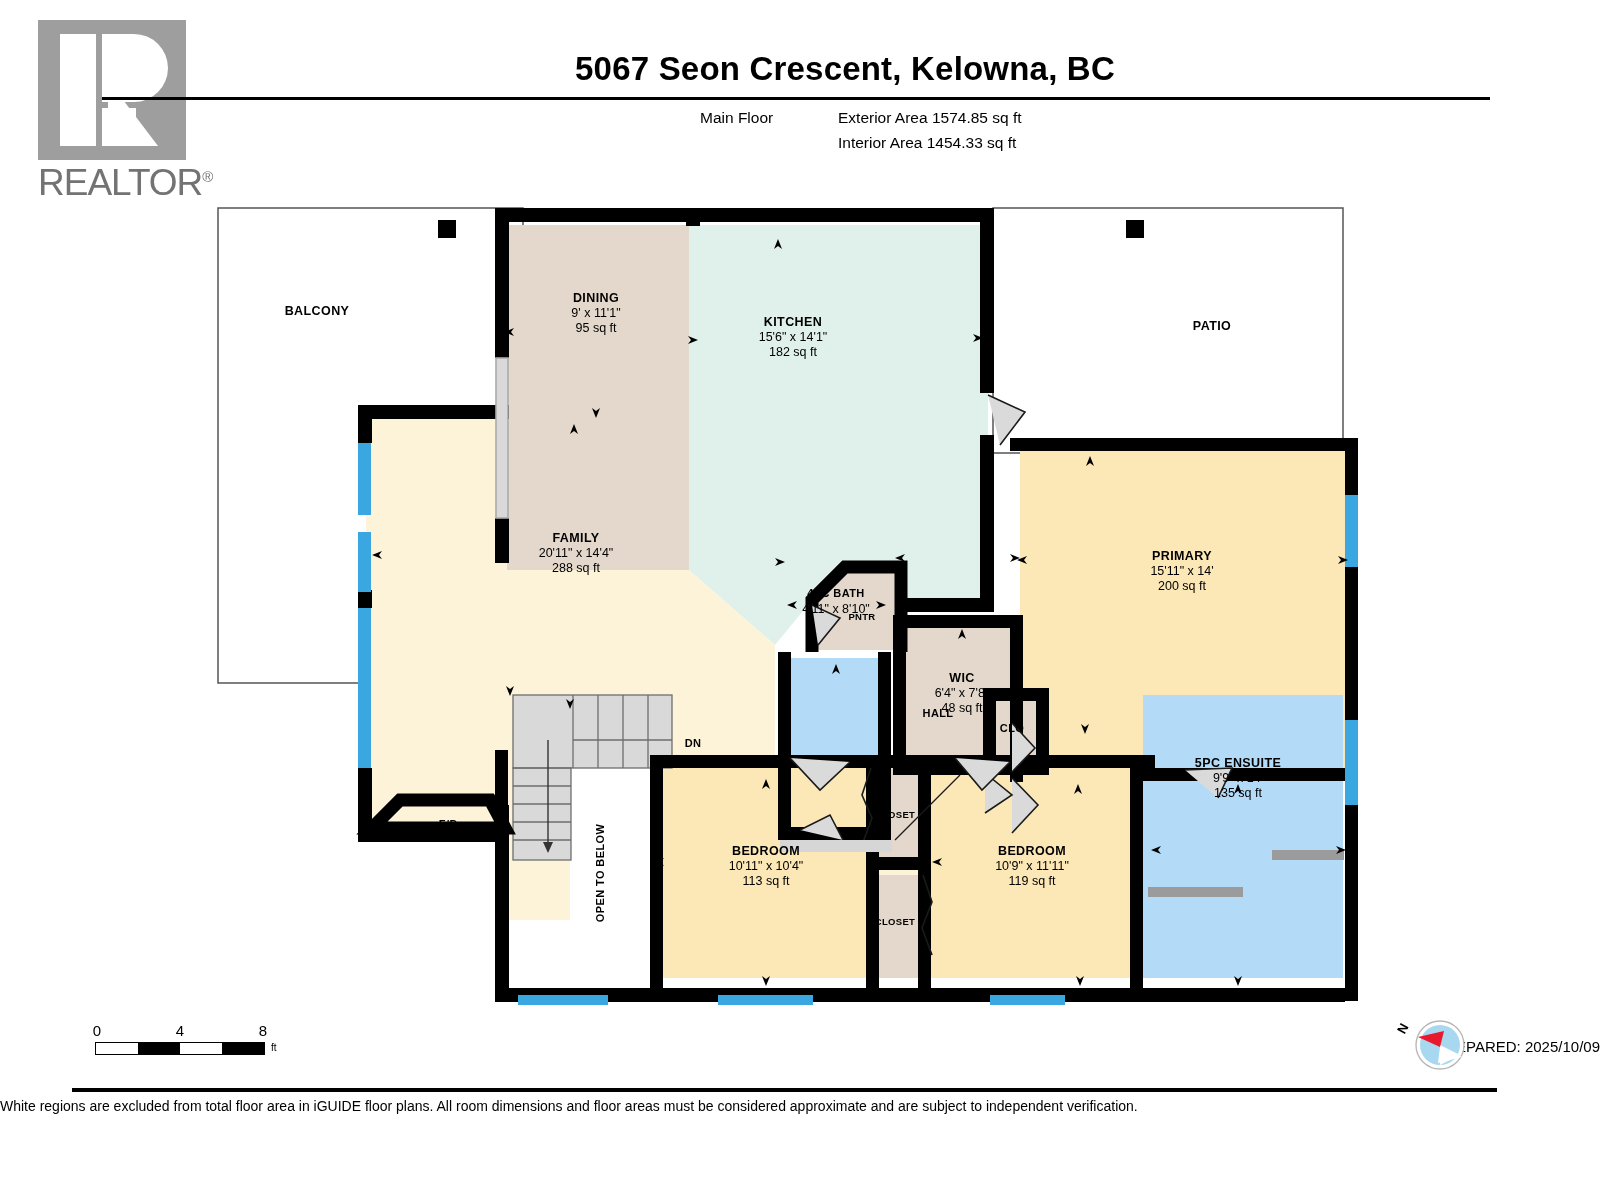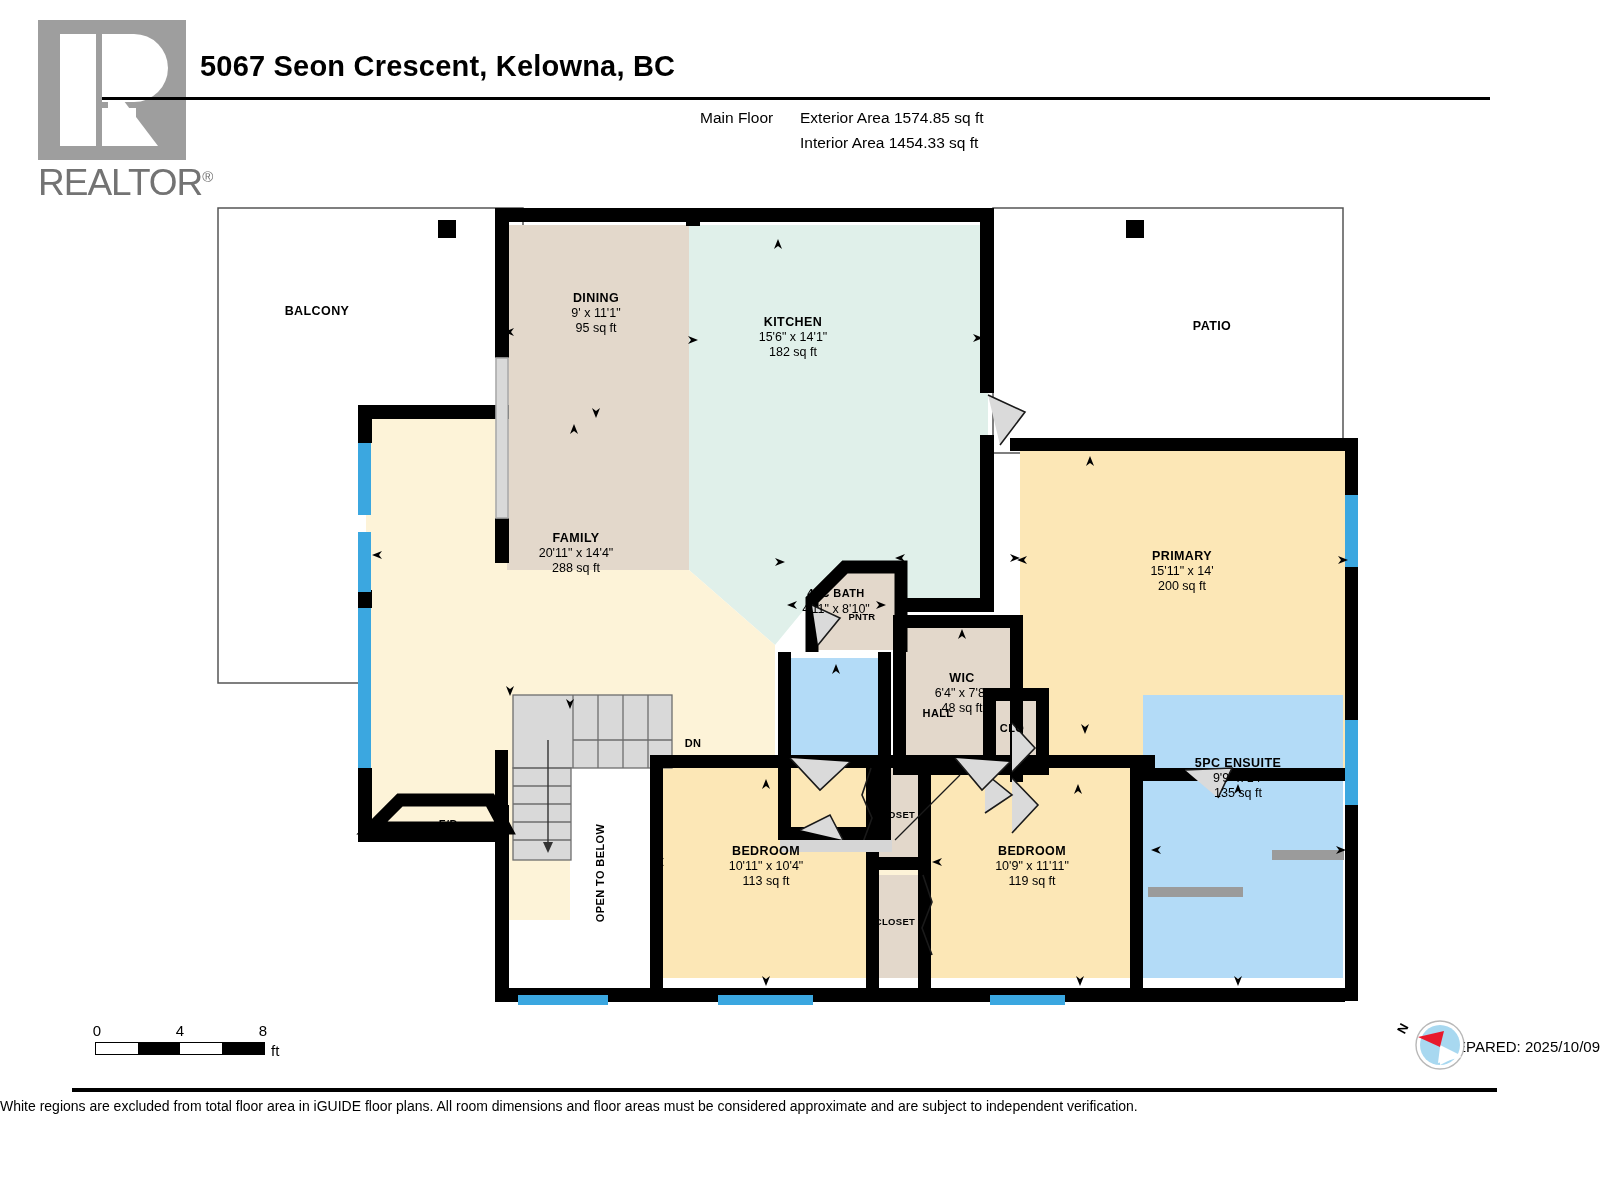--- a/index.html
+++ b/index.html
@@ -46,21 +46,22 @@
   }
   #realtor-word sup {
     font-size: 15px;
     vertical-align: super;
   }
 
   #title {
     position: absolute;
     left: 200px; top: 50px;
     width: 1290px;
-    font-size: 29px;
+    text-align: center;
+    font-size: 33px;
     font-weight: bold;
     letter-spacing: 0.2px;
   }
   #title-rule {
     position: absolute;
     left: 102px; top: 97px;
     width: 1388px; height: 3px;
     background: #000;
   }
 
@@ -70,21 +71,21 @@
     width: 560px;
     font-size: 15.5px;
     line-height: 25px;
   }
   .area-row { display: flex; }
   .area-label {
     width: 100px;
     font-weight: normal;
     text-align: left;
   }
-  .area-val { flex: 1; }
+  .area-val { flex: 1; margin-left: 38px; }
 
   
   #plan {
     position: absolute;
     left: 0; top: 150px;
     width: 1600px;
     height: 870px;
   }
   #plan svg { display: block; }
 
@@ -116,21 +117,21 @@
     border: 1px solid #000;
     display: flex;
     box-sizing: border-box;
   }
   #scale-bar div { flex: 1; height: 100%; }
   #scale-bar div:nth-child(2),
   #scale-bar div:nth-child(4) { background: #000; }
   #scale-unit {
     position: absolute;
     left: 176px; top: 20px;
-    font-size: 15px;
+    font-size: 10px;
   }
 
   #prepared {
     position: absolute;
     left: 0; top: 38px;
     width: 1600px;
     text-align: right;
     font-size: 15px;
   }
 

